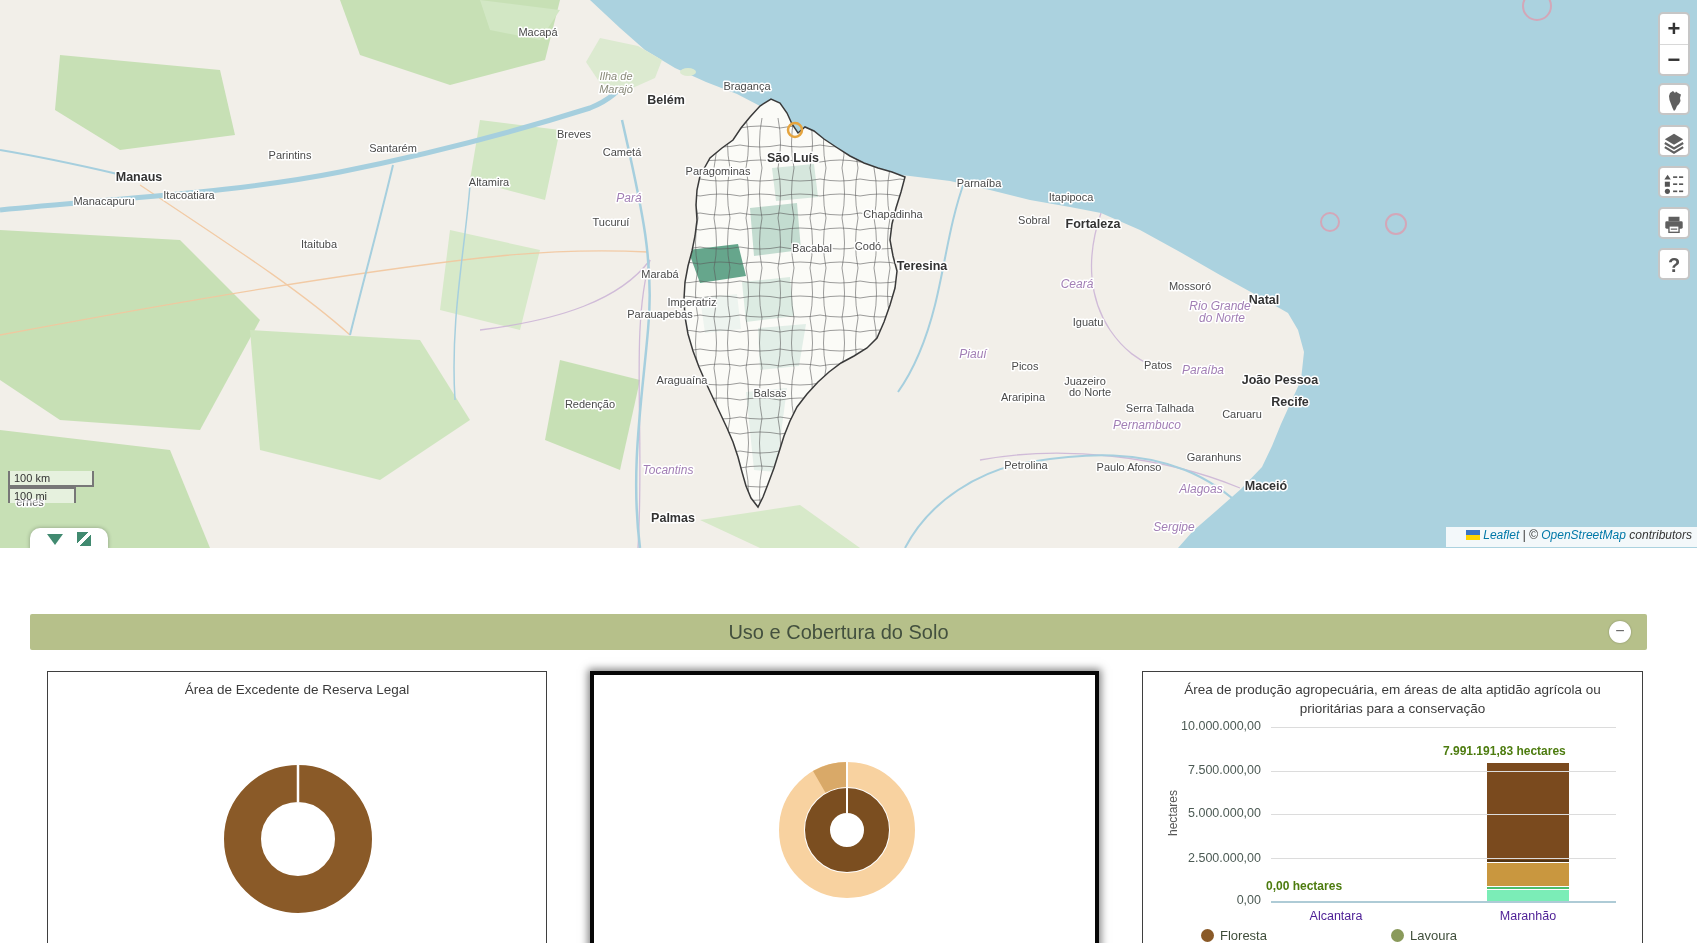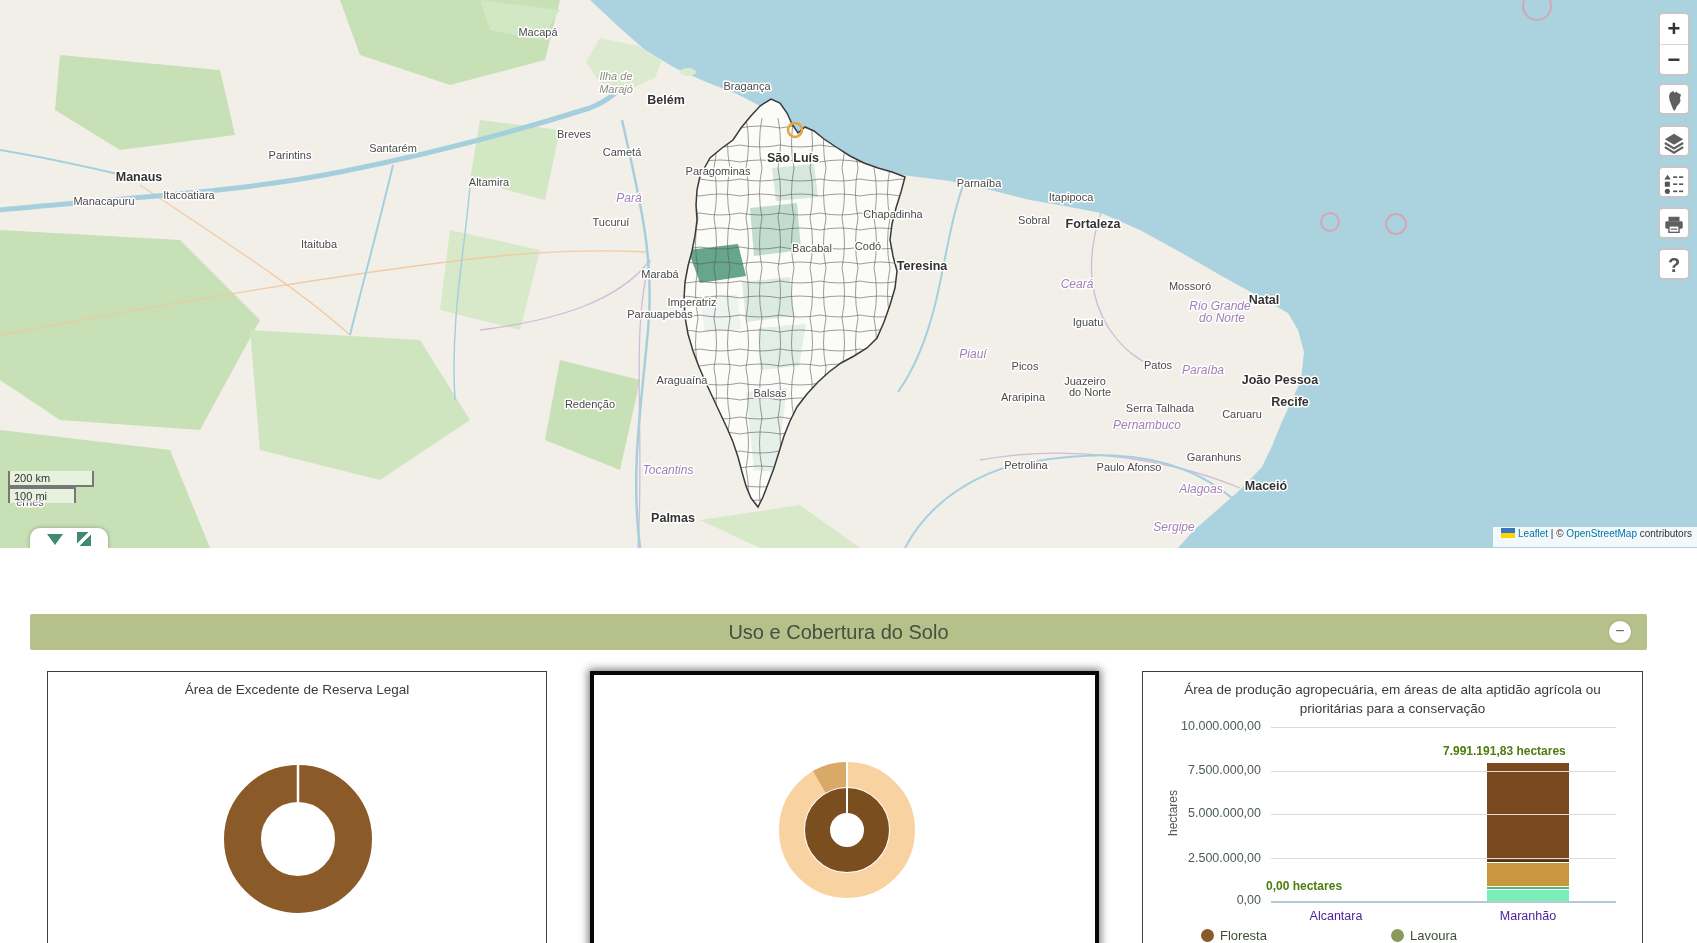--- a/index.html
+++ b/index.html
@@ -35,21 +35,21 @@
   .scale .line{background:rgba(255,255,255,.55);padding:1px 4px;box-sizing:border-box;white-space:nowrap;overflow:hidden;}
   .scale .km{width:86px;border:2px solid #777;border-top:none;}
   .scale .mi{width:68px;border:2px solid #777;border-bottom:none;}
   
   .map-widget{position:absolute;left:30px;top:528px;width:78px;height:22px;background:#fff;border-radius:10px 10px 0 0;
     box-shadow:0 0 4px rgba(0,0,0,.3);display:flex;align-items:center;justify-content:center;gap:14px;}
   .tri-down{width:0;height:0;border-left:8px solid transparent;border-right:8px solid transparent;border-top:11px solid #418a70;}
   .diag-sq{width:14px;height:14px;background:linear-gradient(135deg,#418a70 40%,#fff 40%,#fff 58%,#418a70 58%);}
   
   .attribution{position:absolute;right:0;top:527px;height:19px;background:rgba(255,255,255,.85);
-    font-size:10px;color:#333;padding:1px 5px 0 8px;white-space:nowrap;}
+    font-size:12px;color:#333;padding:1px 5px 0 20px;white-space:nowrap;font-style:italic;}
   .attribution a{color:#0078A8;text-decoration:none;}
   .ua-flag{display:inline-block;width:14px;height:10px;vertical-align:-1px;
     background:linear-gradient(#3a75c4 50%,#ffd500 50%);}
   
   .controls-row{position:absolute;left:0;top:548px;width:1697px;height:66px;background:#fff;}
   
   .section-bar{position:absolute;left:30px;top:614px;width:1617px;height:36px;background:#b6c08a;border-radius:2px;}
   .section-title{position:absolute;left:0;right:0;top:7px;text-align:center;font-size:20px;color:#43503e;}
   .collapse-btn{position:absolute;right:16px;top:7px;width:22px;height:22px;border-radius:50%;background:#fff;
     text-align:center;line-height:20px;font-size:16px;color:#666;cursor:pointer;box-shadow:0 0 2px rgba(0,0,0,.3);}
@@ -290,21 +290,21 @@
     <svg width="22" height="22" viewBox="0 0 24 24">
       <rect x="6" y="3" width="12" height="5" fill="#5f5f5f"></rect>
       <rect x="2.5" y="8" width="19" height="8" rx="1.5" fill="#5f5f5f"></rect>
       <rect x="6.5" y="13" width="11" height="7" fill="#fff" stroke="#5f5f5f" stroke-width="1.5"></rect>
       <line x1="8.5" y1="16.5" x2="15.5" y2="16.5" stroke="#5f5f5f" stroke-width="1.3"></line>
     </svg>
   </div>
   <div class="ctl ctl-sq ctl-help"><span>?</span></div>
 
   <div class="scale">
-    <div class="line km">200 km</div>
+    <div class="line km">100 km</div>
     <div class="line mi">100 mi</div>
   </div>
 
   <div class="map-widget">
     <span class="tri-down"></span>
     <span class="diag-sq"></span>
   </div>
 
   <div class="attribution">
     <span class="ua-flag"></span>

